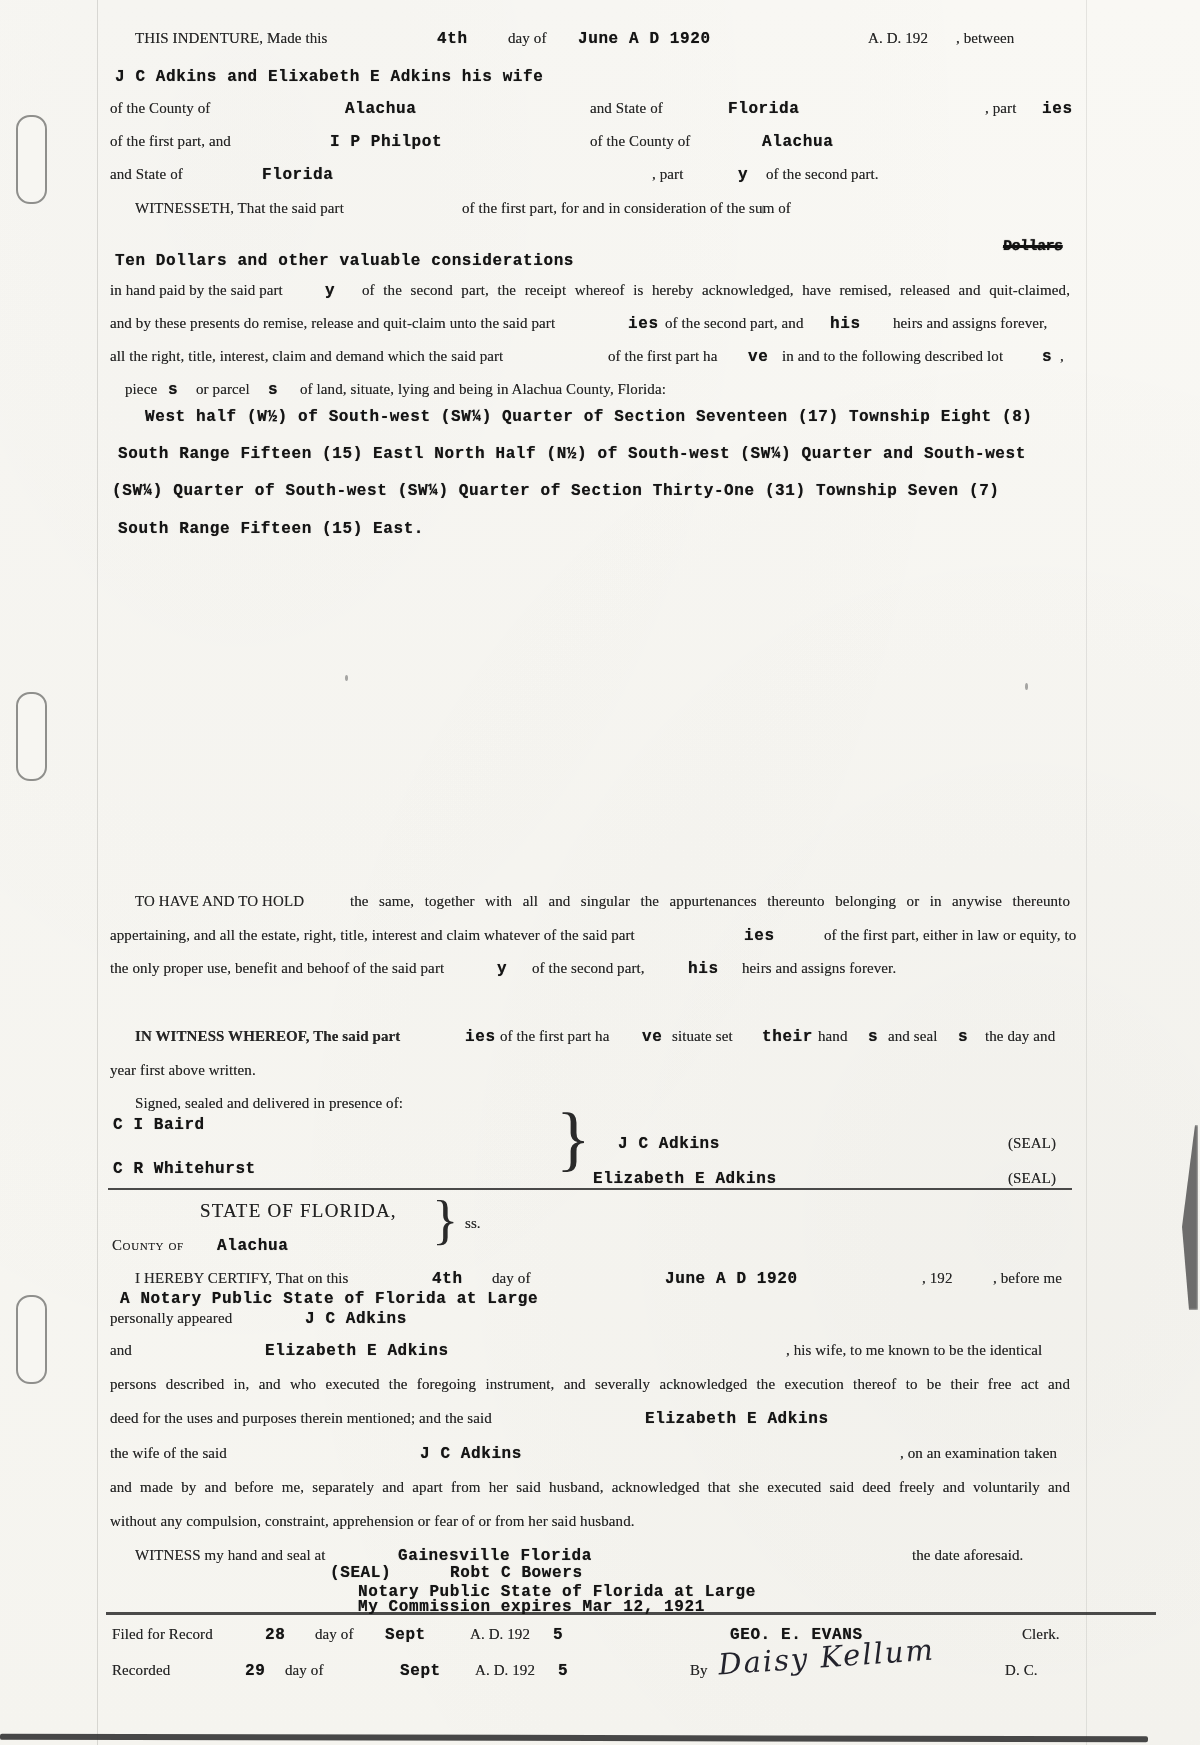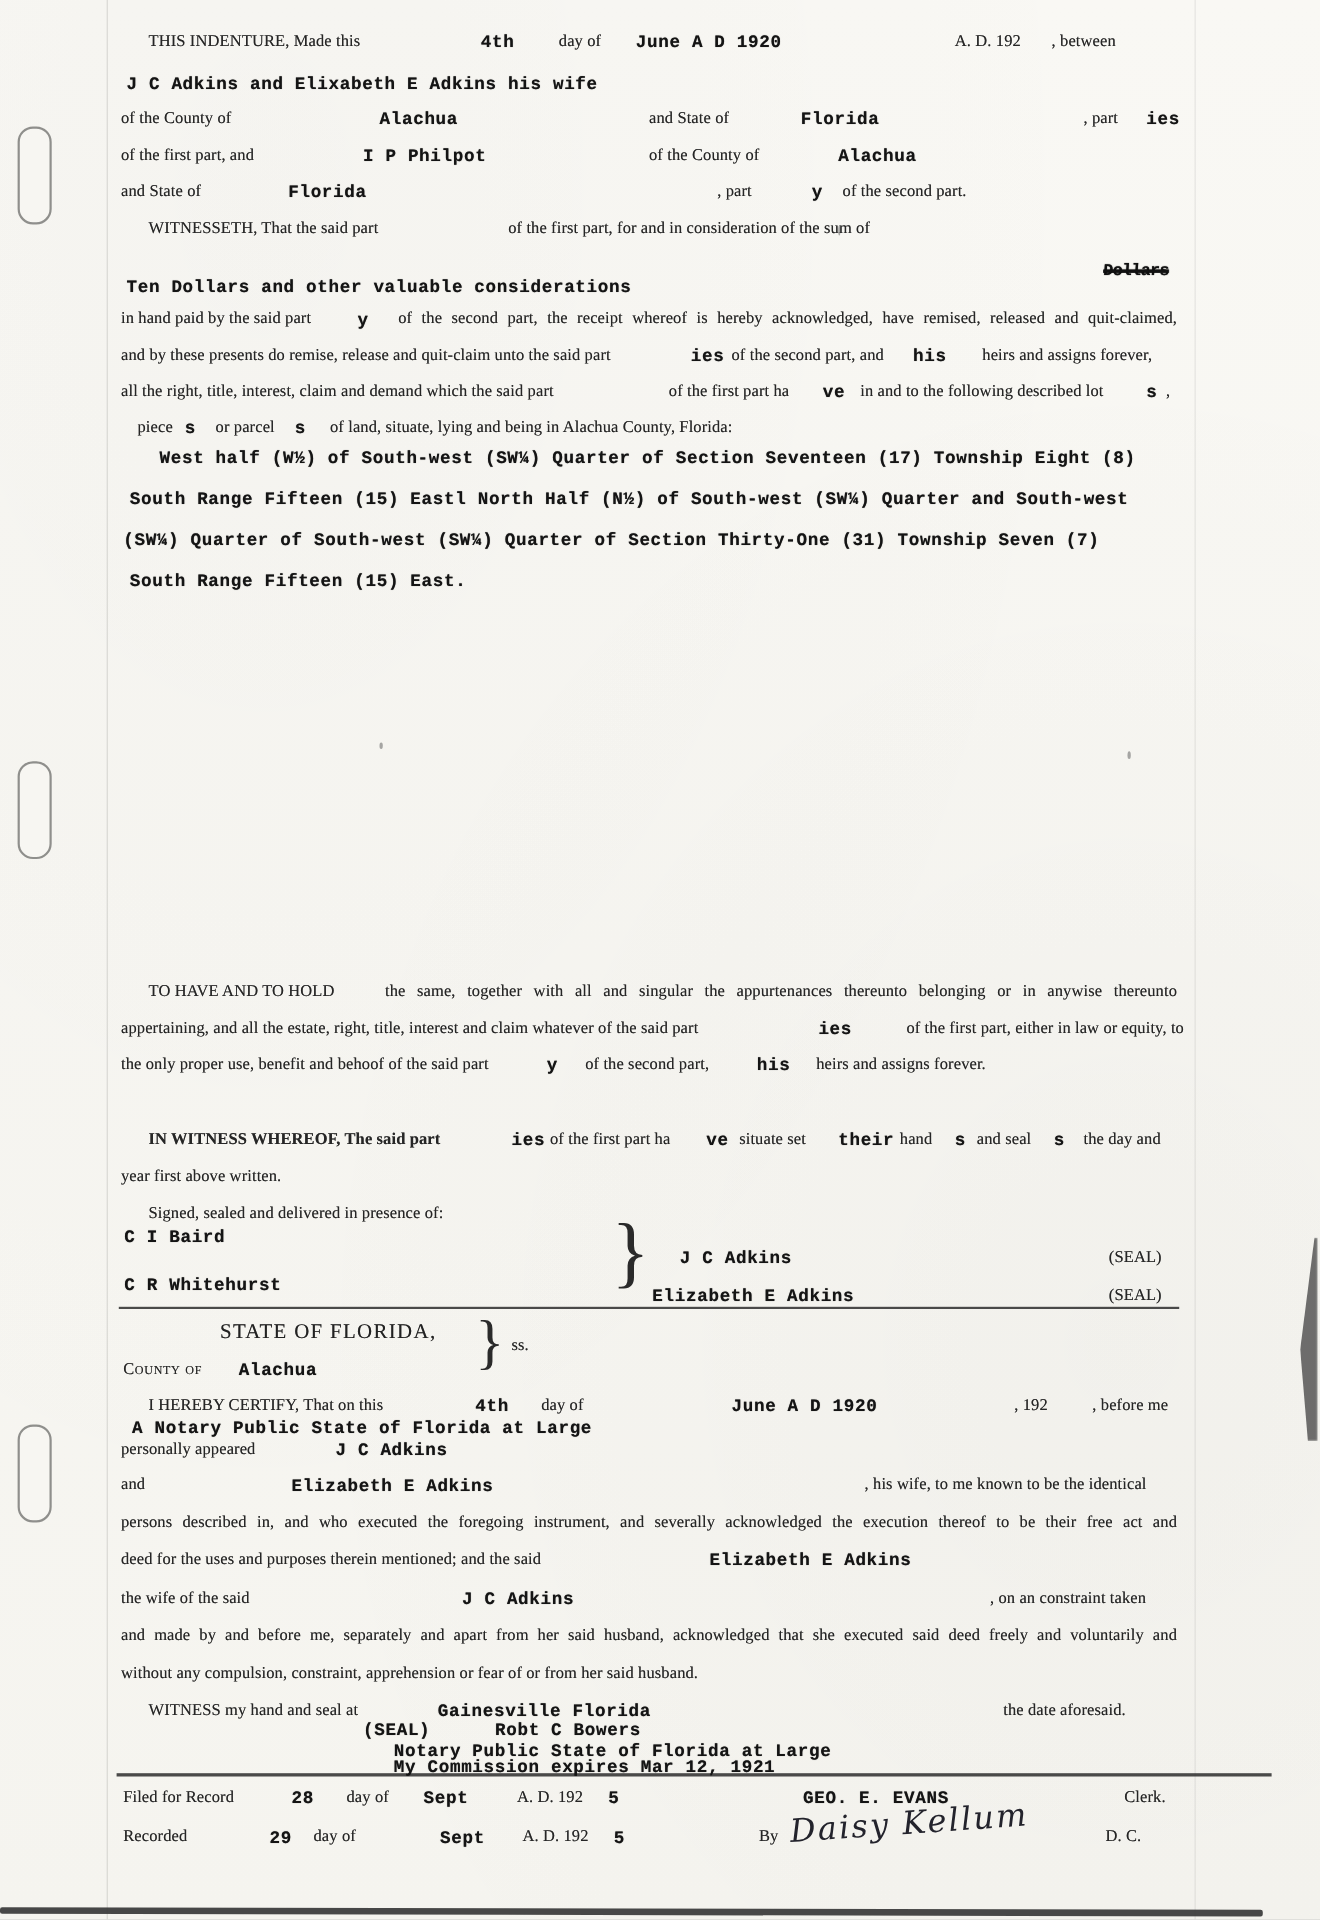--- a/index.html
+++ b/index.html
@@ -151,21 +151,21 @@
     <span class="seg p" style="left: 110px; top: 1310px;">personally appeared</span>
     <span class="seg t" style="left: 305px; top: 1310px;">J C Adkins</span>
     <span class="seg p" style="left: 110px; top: 1342px;">and</span>
     <span class="seg t" style="left: 265px; top: 1342px;">Elizabeth E Adkins</span>
     <span class="seg p" style="left: 786px; top: 1342px;">, his wife, to me known to be the identical</span>
     <span class="seg p fill" style="left: 110px; top: 1376px; right: 130px;">persons described in, and who executed the foregoing instrument, and severally acknowledged the execution thereof to be their free act and</span>
     <span class="seg p" style="left: 110px; top: 1410px; text-align: right;">deed for the uses and purposes therein mentioned; and the said</span>
     <span class="seg t" style="left: 645px; top: 1410px;">Elizabeth E Adkins</span>
     <span class="seg p" style="left: 110px; top: 1445px;">the wife of the said</span>
     <span class="seg t" style="left: 420px; top: 1445px;">J C Adkins</span>
-    <span class="seg p" style="left: 900px; top: 1445px;">, on an constraint taken</span>
+    <span class="seg p" style="left: 900px; top: 1445px;">, on an examination taken</span>
     <span class="seg p fill" style="left: 110px; top: 1479px; right: 130px;">and made by and before me, separately and apart from her said husband, acknowledged that she executed said deed freely and voluntarily and</span>
     <span class="seg p" style="left: 110px; top: 1513px;">without any compulsion, constraint, apprehension or fear of or from her said husband.</span>
     <span class="seg p" style="left: 135px; top: 1547px;">WITNESS my hand and seal at</span>
     <span class="seg t" style="left: 398px; top: 1547px;">Gainesville Florida</span>
     <span class="seg p" style="left: 912px; top: 1547px;">the date aforesaid.</span>
     <span class="seg t" style="left: 330px; top: 1564px;">(SEAL)</span>
     <span class="seg t" style="left: 450px; top: 1564px;">Robt C Bowers</span>
     <span class="seg t" style="left: 358px; top: 1583px;">Notary Public State of Florida at Large</span>
     <span class="seg t" style="left: 358px; top: 1598px;">My Commission expires Mar 12, 1921</span>
     <span class="seg p" style="left: 112px; top: 1626px;">Filed for Record</span>

